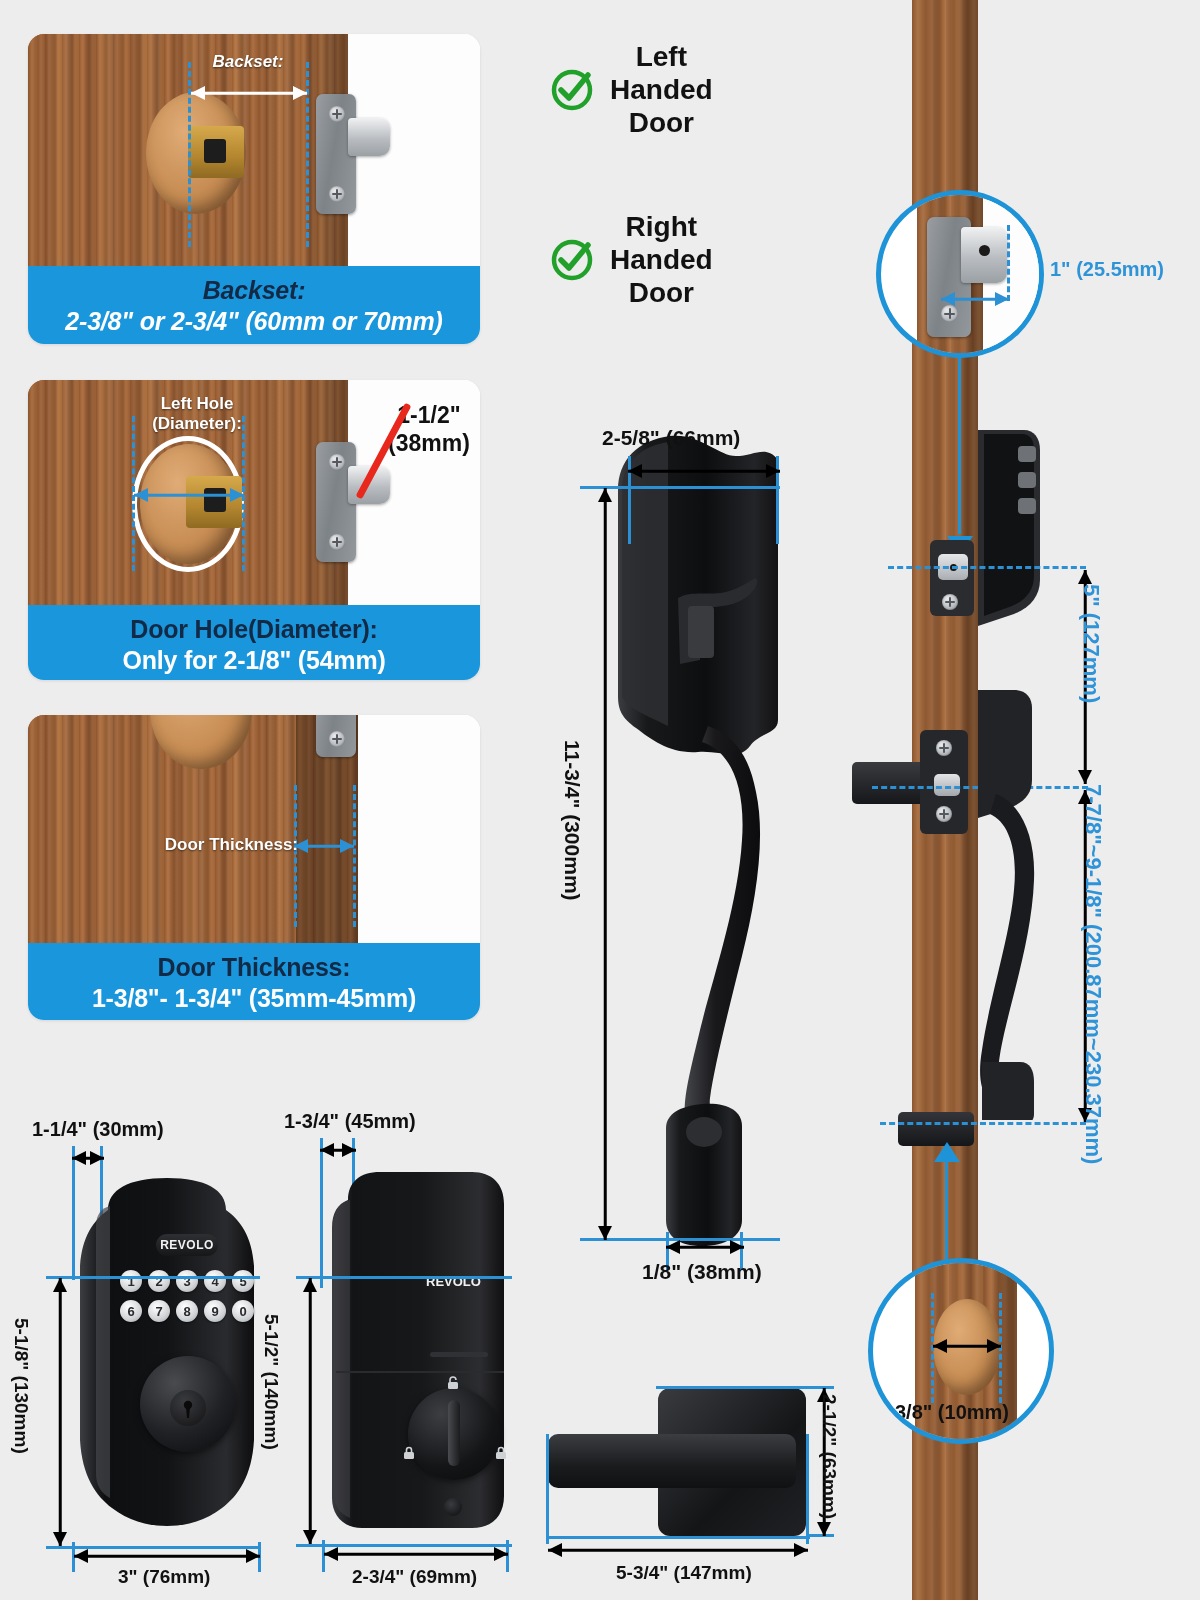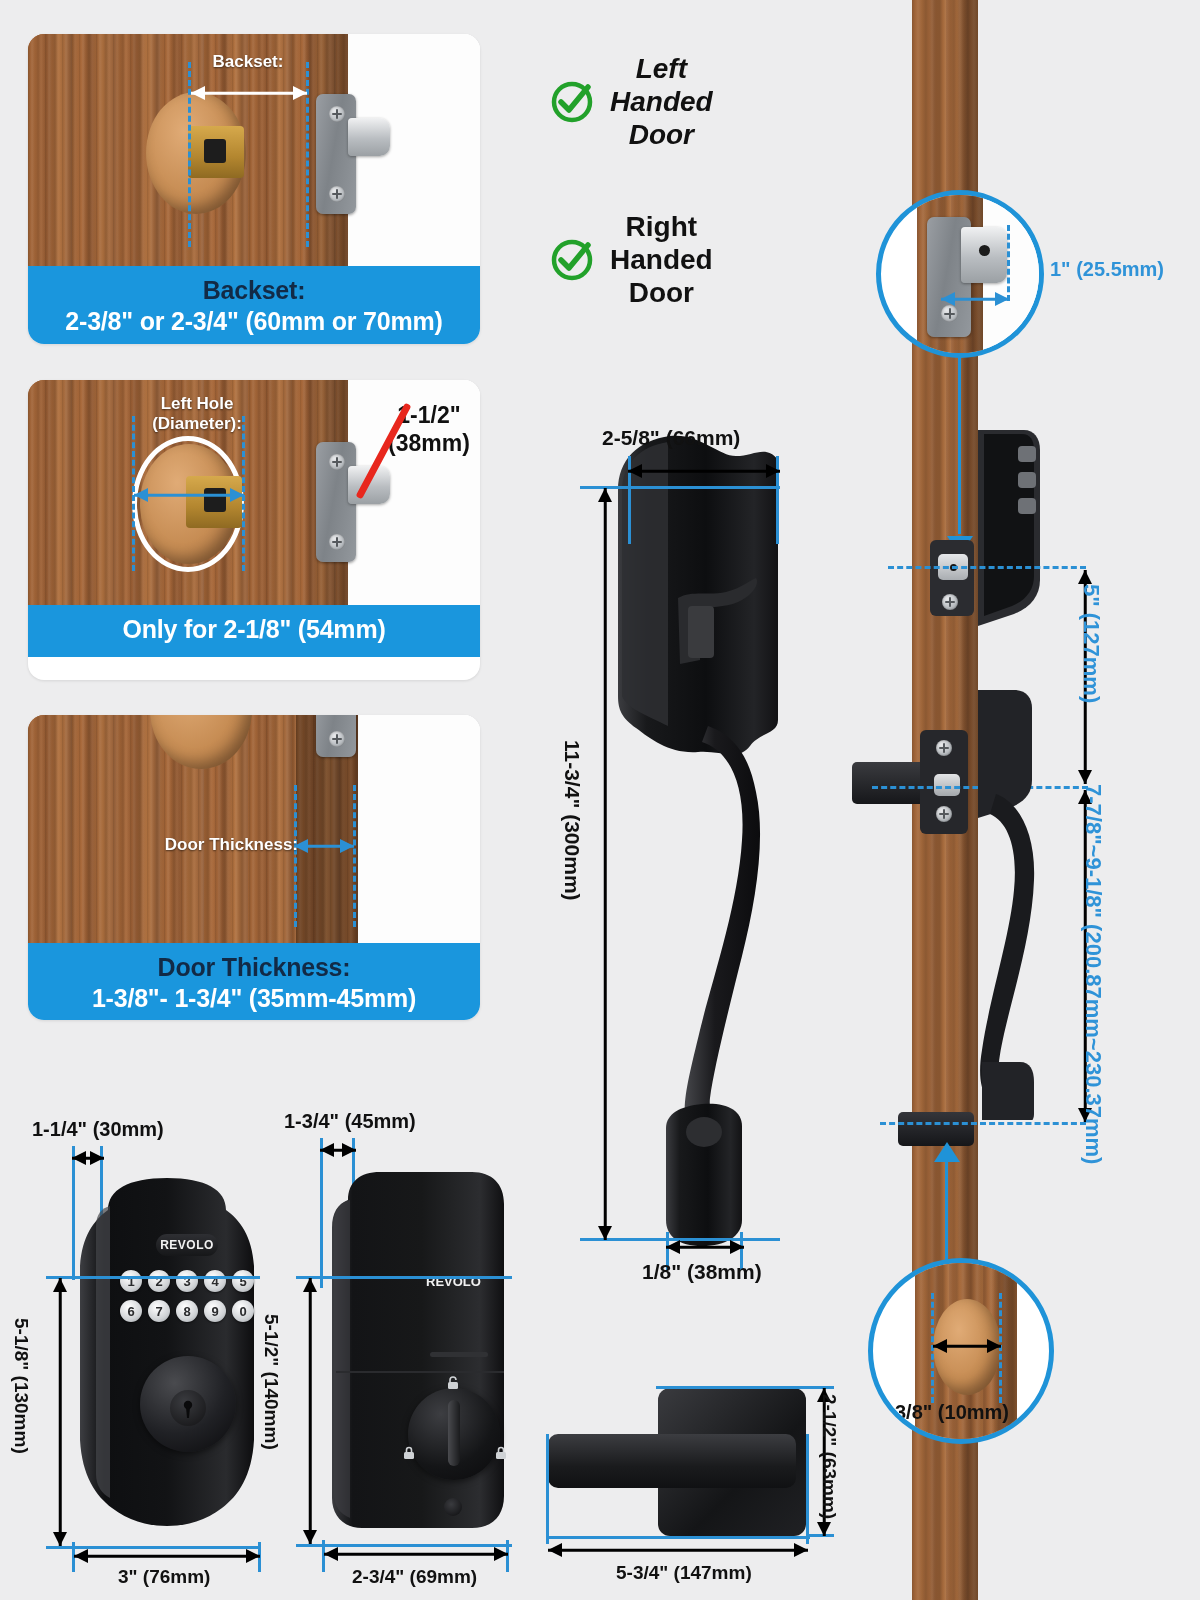--- a/index.html
+++ b/index.html
@@ -217,21 +217,21 @@
   .lever-arm{
     position:absolute; border-radius:10px;
     background: linear-gradient(180deg,#3c3d41,#1a1b1d 60%,#101113);
   }
 </style>
 </head>
 <body>
 
 <div class="stage">
 
-  <div class="spec-card" style="top:34px; height:310px;">
+  <div class="spec-card" style="top:34px; height:310px;font-style:italic;">
     <div class="card-img" style="height:232px;">
       <div class="wood dark-edge" style="width:320px;"></div>
       <div class="white-side" style="width:132px;"></div>
 
       <div class="bore" style="left:118px; top:58px; width:100px; height:122px;"></div>
       <div class="brass" style="left:160px; top:92px; width:56px; height:52px;"></div>
       <div class="brass-hole" style="left:176px; top:105px; width:22px; height:24px;"></div>
 
       <div class="vdash" style="left:160px; top:28px; height:185px;"></div>
       <div class="vdash" style="left:278px; top:28px; height:185px;"></div>
@@ -284,20 +284,21 @@
         <div class="screw" style="left:13px; top:92px; width:16px; height:16px;"></div>
       </div>
       <div class="bolt" style="left:320px; top:86px; width:42px; height:38px;"></div>
 
       <div class="dim-text" style="left:358px; top:22px; width:86px; font-size:23px; text-align:center; white-space:pre-line; line-height:1.2;">1-1/2"
 (38mm)</div>
       <div class="red-slash" style="left:352px; top:18px; width:7px; height:106px; transform:rotate(28deg);"></div>
     </div>
 
     <div class="banner">
+      <div class="l1">Door Hole(Diameter):</div>
       <div class="l2">Only for 2-1/8" (54mm)</div>
     </div>
   </div>
 
   <div class="spec-card" style="top:715px; height:305px;">
     <div class="card-img" style="height:228px;">
       <div class="wood" style="width:330px;"></div>
       <div class="wood" style="left:268px; width:62px; filter:brightness(.72);"></div>
       <div class="white-side" style="width:122px;"></div>
 
@@ -318,21 +319,21 @@
         <div class="screw" style="left:13px; top:44px; width:16px; height:16px;"></div>
       </div>
     </div>
 
     <div class="banner">
       <div class="l1">Door Thickness:</div>
       <div class="l2">1-3/8"- 1-3/4" (35mm-45mm)</div>
     </div>
   </div>
 
-  <div class="check-row" style="left:548px; top:52px;font-style:italic;">
+  <div class="check-row" style="left:548px; top:40px;">
     <svg width="48" height="48" viewBox="0 0 48 48">
       <circle cx="24" cy="24" r="18" fill="none" stroke="#22a12a" stroke-width="4.5"></circle>
       <path d="M13 24 L21 32 L40 9" fill="none" stroke="#22a12a" stroke-width="5.5" stroke-linecap="round" stroke-linejoin="round"></path>
     </svg>
     <div class="check-label">Left
 Handed
 Door</div>
   </div>
 
   <div class="check-row" style="left:548px; top:210px;">

